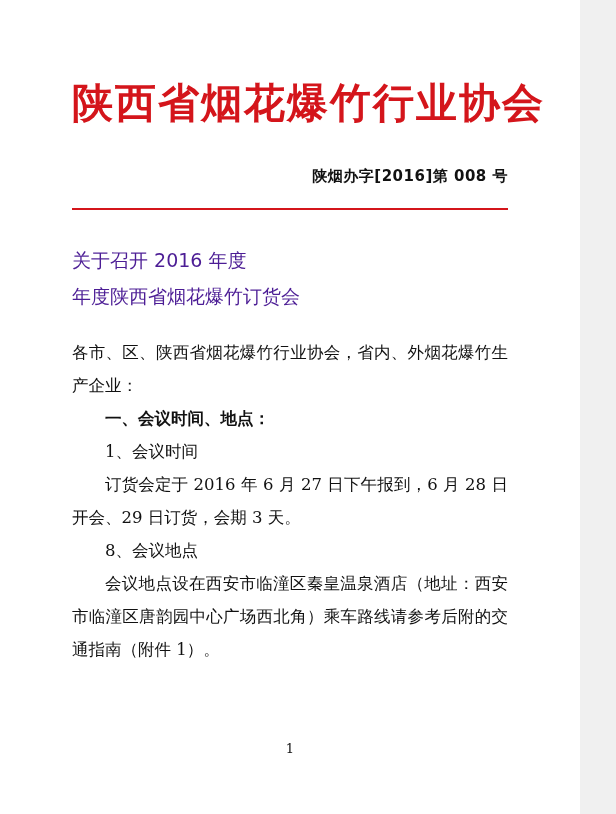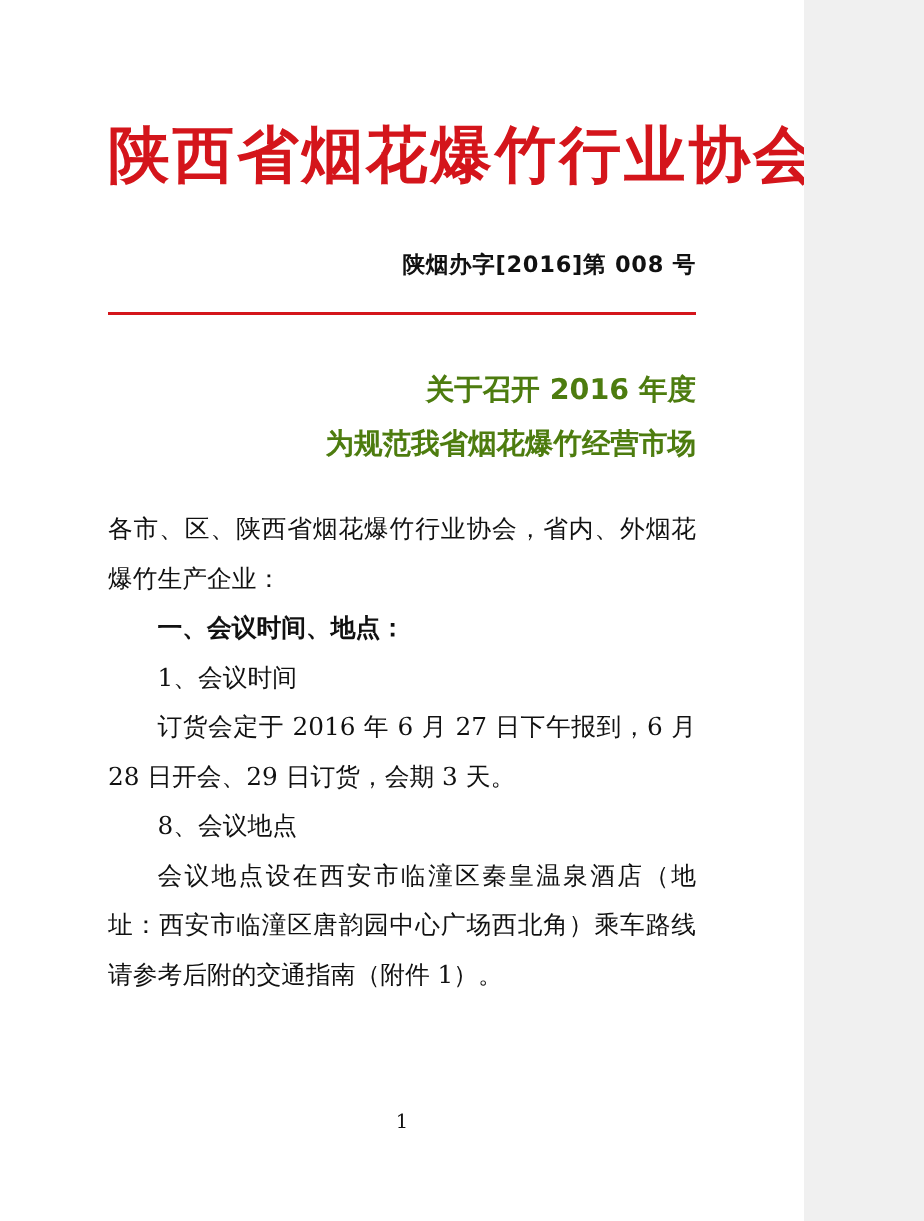--- a/index.html
+++ b/index.html
@@ -7,21 +7,21 @@
     padding: 0;
     background: #f0f0f0;
   }
   body {
     width: 616px;
     height: 814px;
     font-family: "DejaVu Serif", "Liberation Serif", serif;
   }
   .page {
     position: relative;
-    width: 536px;
+    width: 580px;
     height: 814px;
     background: #ffffff;
     box-sizing: border-box;
     padding: 0;
     overflow: hidden;
   }
   .doc-inner {
     position: absolute;
     left: 72px;
     right: 72px;
@@ -49,24 +49,24 @@
     font-family: "DejaVu Sans", "Liberation Sans", sans-serif;
   }
   .red-rule {
     margin-top: 22px;
     height: 2px;
     background: #d4151b;
     width: 100%;
   }
   .doc-title {
     margin-top: 32px;
-    text-align: right;
+    text-align: left;
     font-size: 19px;
-    font-weight: bold;
-    color: #4d7c0f;
+    font-weight: normal;
+    color: #4c1d95;
     line-height: 1.9;
     font-family: "DejaVu Sans", "Liberation Sans", sans-serif;
   }
   .doc-title .line { display: block; }
   .body-text {
     margin-top: 22px;
     font-size: 16.5px;
     line-height: 2.0;
     color: #111;
     text-align: justify;
@@ -101,21 +101,21 @@
   <div class="doc-inner">
 
     <div class="org-title">陕西省烟花爆竹行业协会</div>
 
     <div class="doc-number">陕烟办字[2016]第 008 号</div>
 
     <div class="red-rule"></div>
 
     <div class="doc-title">
       <span class="line">关于召开 2016 年度</span>
-      <span class="line">为规范我省烟花爆竹经营市场</span>
+      <span class="line">年度陕西省烟花爆竹订货会</span>
     </div>
 
     <div class="body-text">
       <p class="para">各市、区、陕西省烟花爆竹行业协会，省内、外烟花爆竹生产企业：</p>
       <p class="para bold">一、会议时间、地点：</p>
       <p class="para indent">1、会议时间</p>
       <p class="para indent">订货会定于 2016 年 6 月 27 日下午报到，6 月 28 日开会、29 日订货，会期 3 天。</p>
       <p class="para indent">8、会议地点</p>
       <p class="para indent">会议地点设在西安市临潼区秦皇温泉酒店（地址：西安市临潼区唐韵园中心广场西北角）乘车路线请参考后附的交通指南（附件 1）。</p>
     </div>

